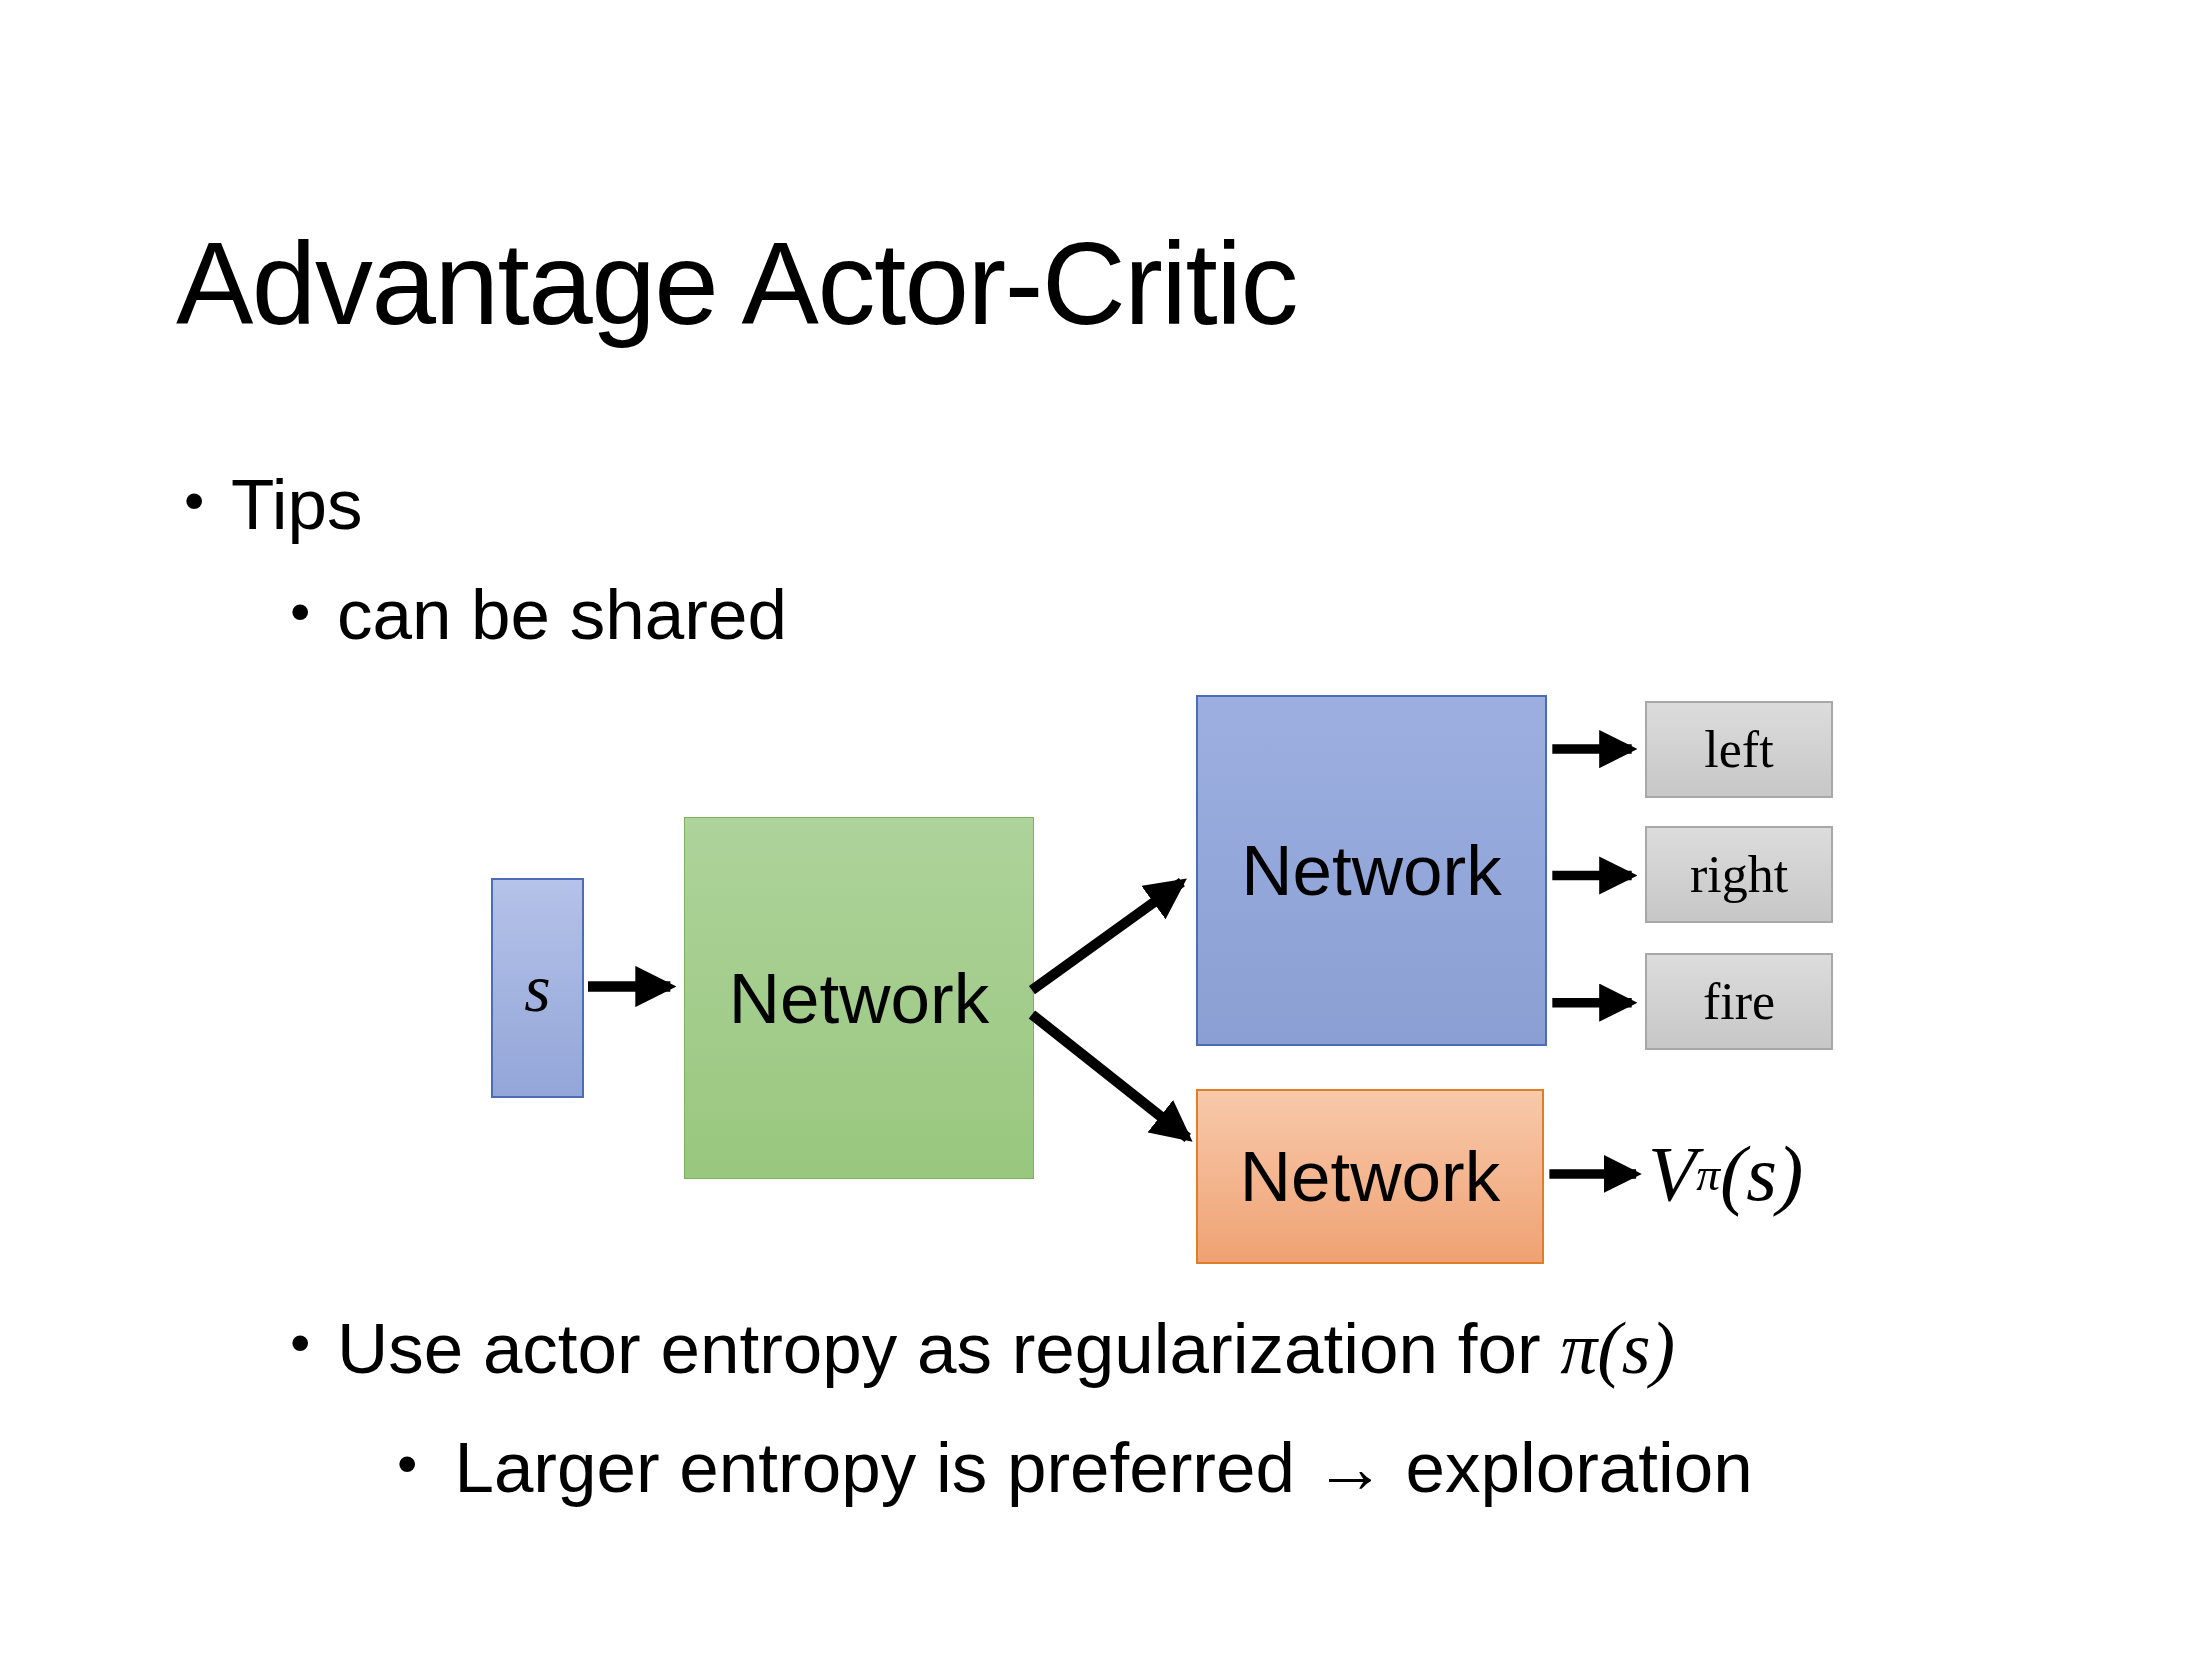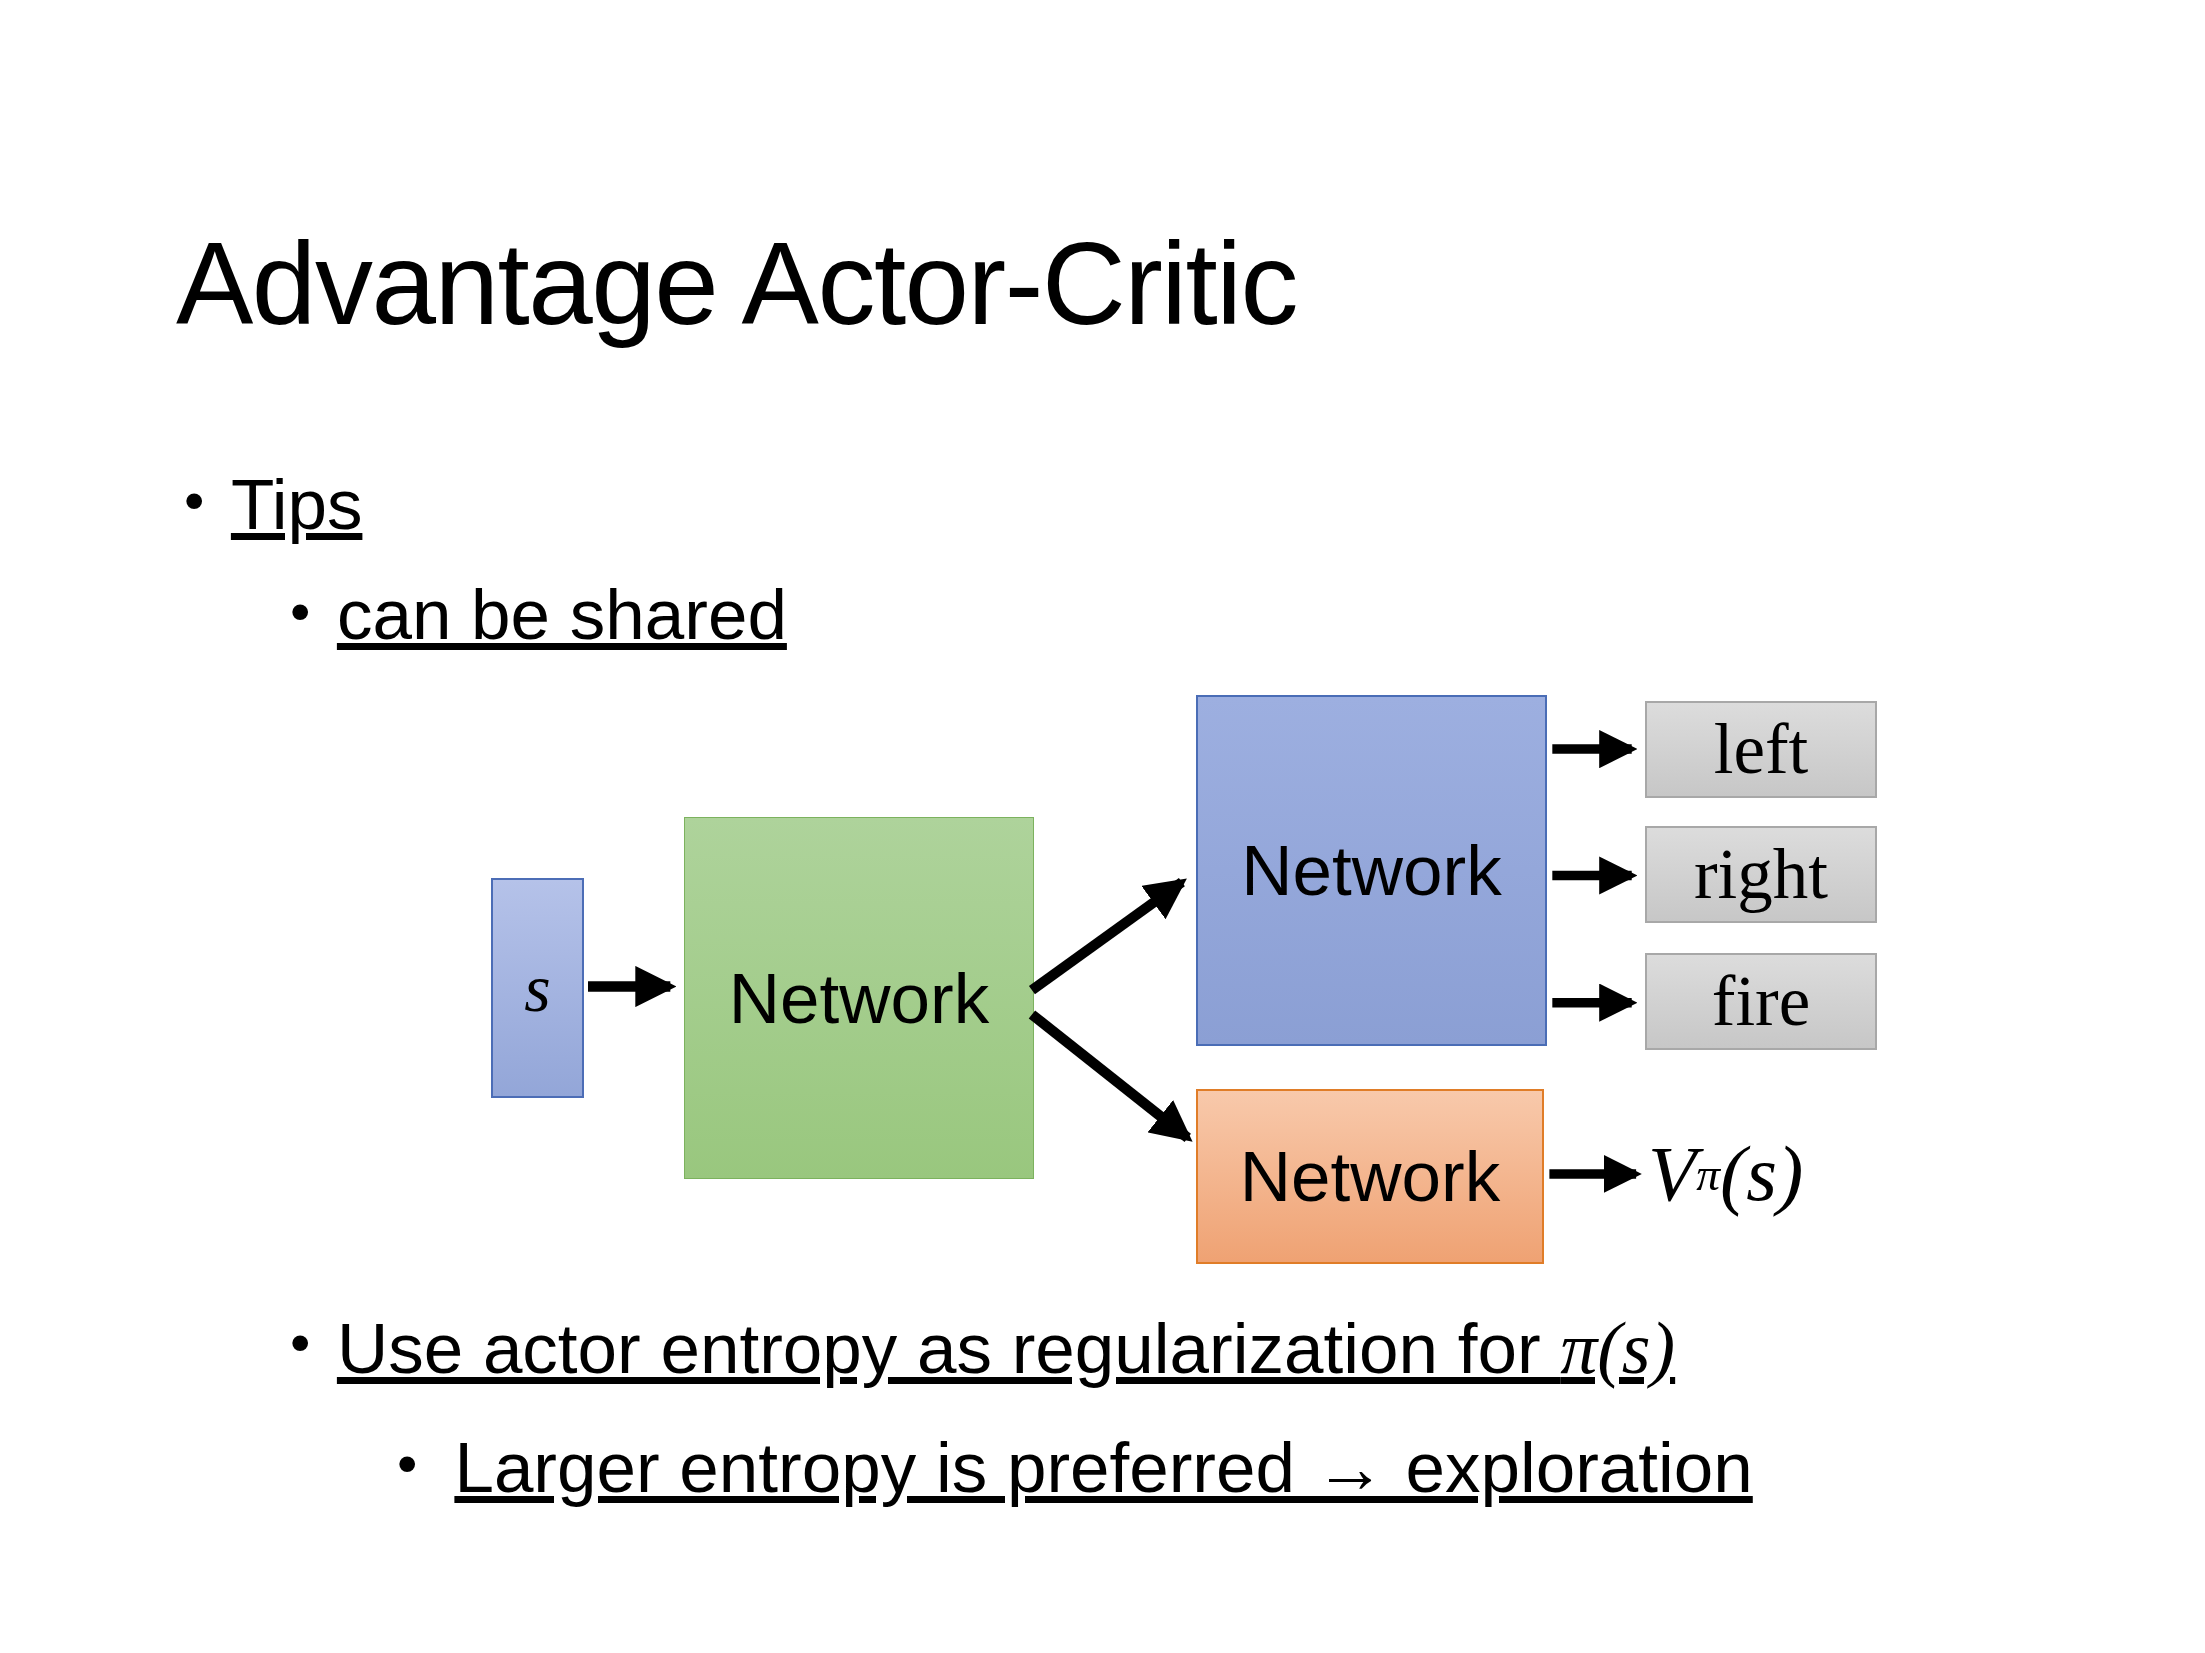--- a/index.html
+++ b/index.html
@@ -13,21 +13,21 @@
     position:absolute; left:176px; top:217px;
     font-size:116px; font-weight:400; letter-spacing:-1.5px;
     margin:0; white-space:nowrap;
   }
   .bullet-row { position:absolute; display:flex; align-items:flex-start; }
   .bullet-glyph { flex:0 0 auto; }
   .lvl1 { font-size:71px; line-height:1.2; gap:26.5px; }
   .lvl2 { font-size:71px; line-height:1.22; gap:26.5px; }
   .lvl3 { font-size:71px; line-height:1.2; gap:37px; }
   .bullet-row .bullet-glyph { font-size:0.82em; padding-top:0.06em; }
-  .bullet-text { white-space:nowrap;text-decoration:underline; }
+  .bullet-text { white-space:nowrap; }
   .math {
     font-family:"Liberation Serif","DejaVu Serif",serif;
     font-style:italic; font-size:1.04em;
   }
   .sup { font-size:60%; vertical-align:super; line-height:0; }
   .gap-mid { margin-left:0.32em; }
 
   .node {
     position:absolute; display:flex; align-items:center; justify-content:center;
     box-sizing:border-box; text-align:center;
@@ -50,24 +50,24 @@
     border:2.9px solid #4a6db6;
     font-size:71px;
   }
   .node-critic {
     left:1196px; top:1089px; width:348px; height:175px;
     background:linear-gradient(180deg,#f8c9ab 0%,#efa273 100%);
     border:2.9px solid #e07d28;
     font-size:71px;
   }
   .node-action {
-    left:1645px; width:232px; height:97px;
+    left:1645px; width:188px; height:97px;
     background:linear-gradient(180deg,#dcdcdc 0%,#c7c7c7 100%);
     border:2.2px solid #a8a8a8;
-    font-family:"Liberation Serif","DejaVu Serif",serif; font-size:71px;
+    font-family:"Liberation Serif","DejaVu Serif",serif; font-size:52px;
   }
   .action-left  { top:701px; }
   .action-right { top:826px; }
   .action-fire  { top:953px; }
   .value-label {
     position:absolute; left:1648px; top:1100px; height:147px;
     display:flex; align-items:center;
     font-family:"Liberation Serif","DejaVu Serif",serif; font-style:italic;
     font-size:79px; white-space:nowrap;
   }

